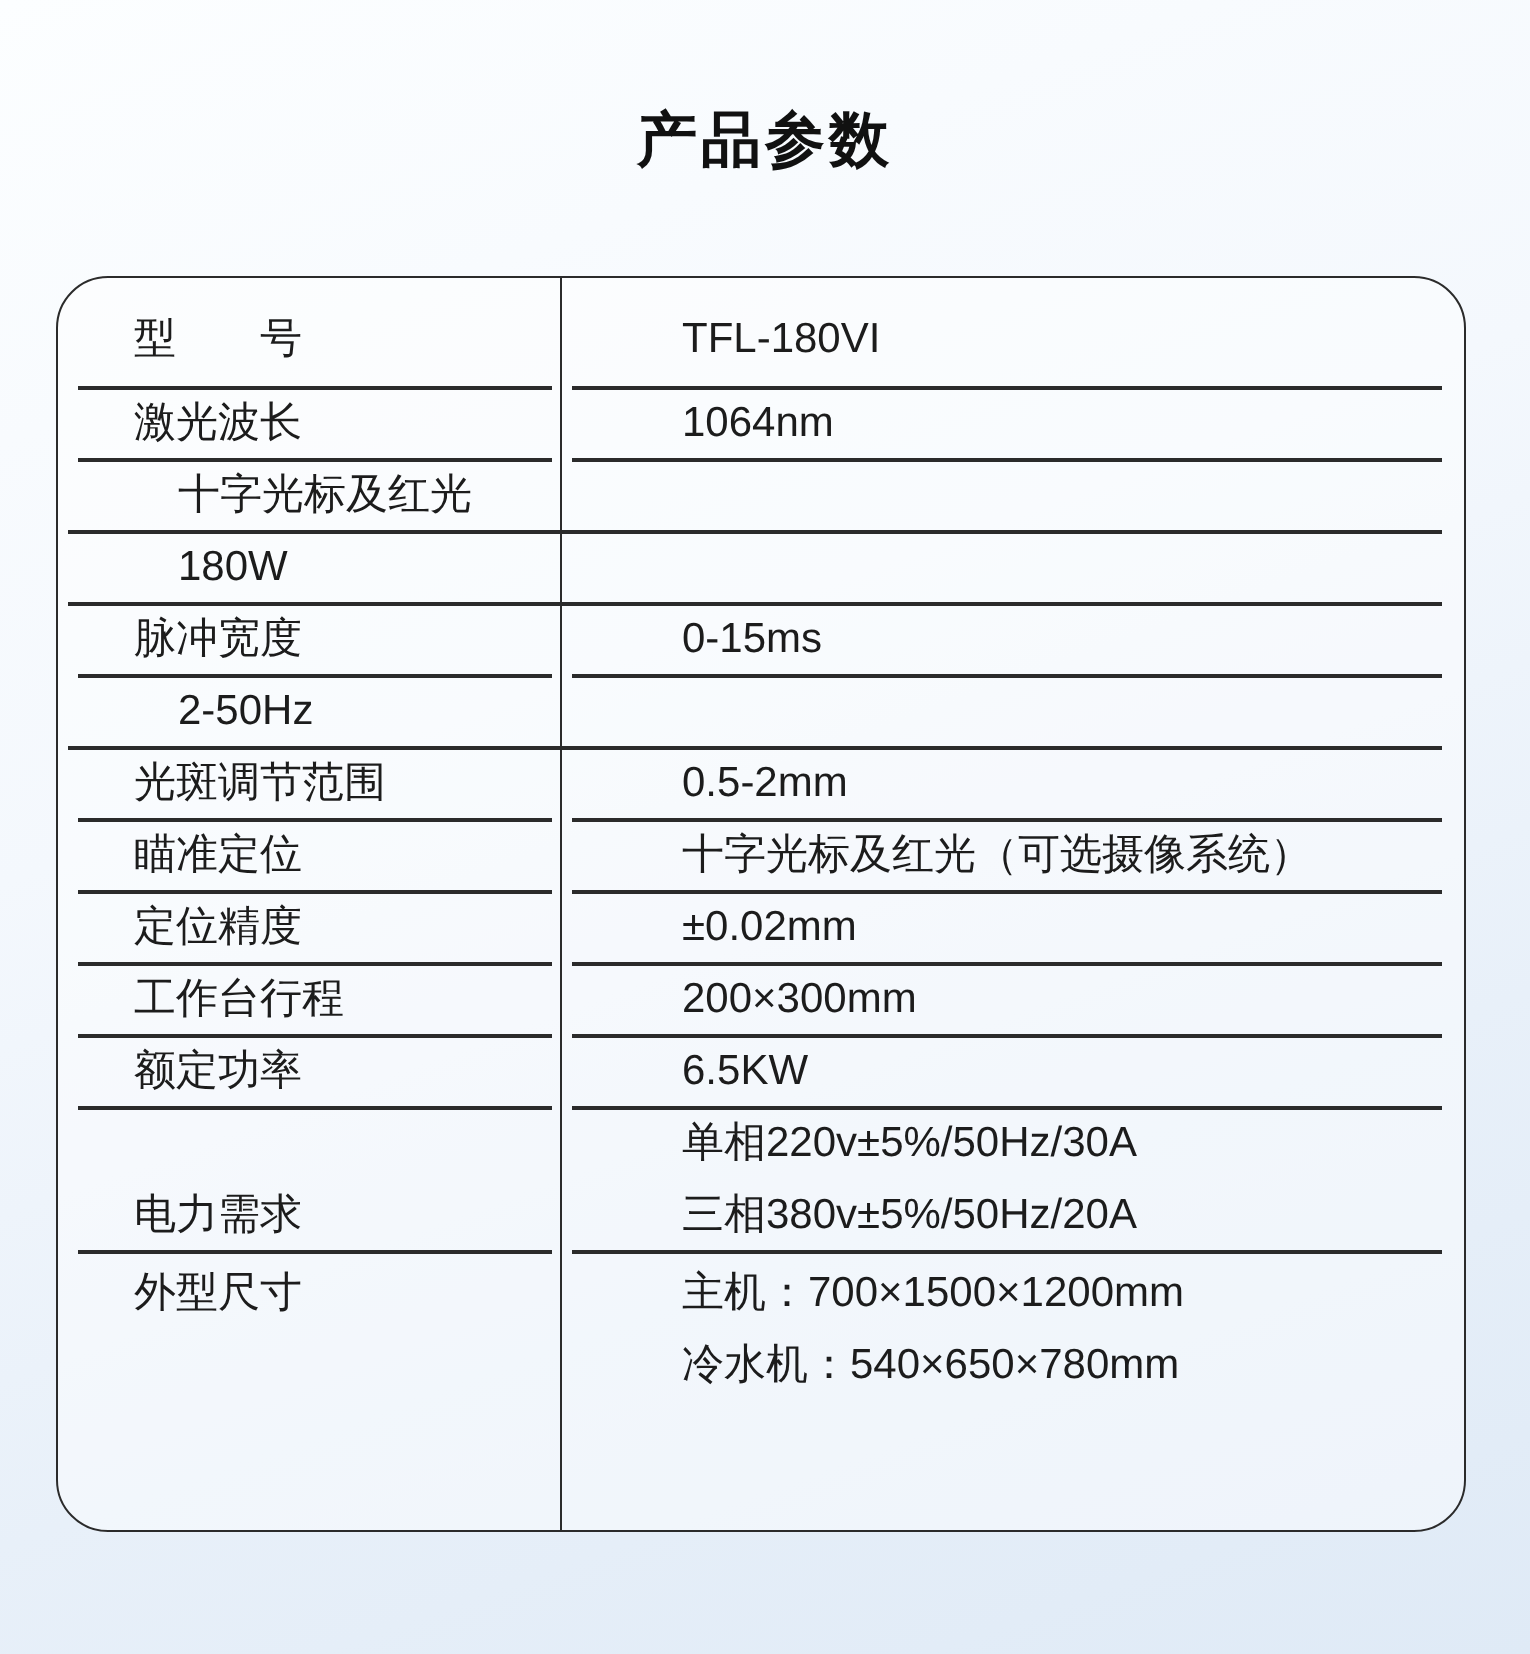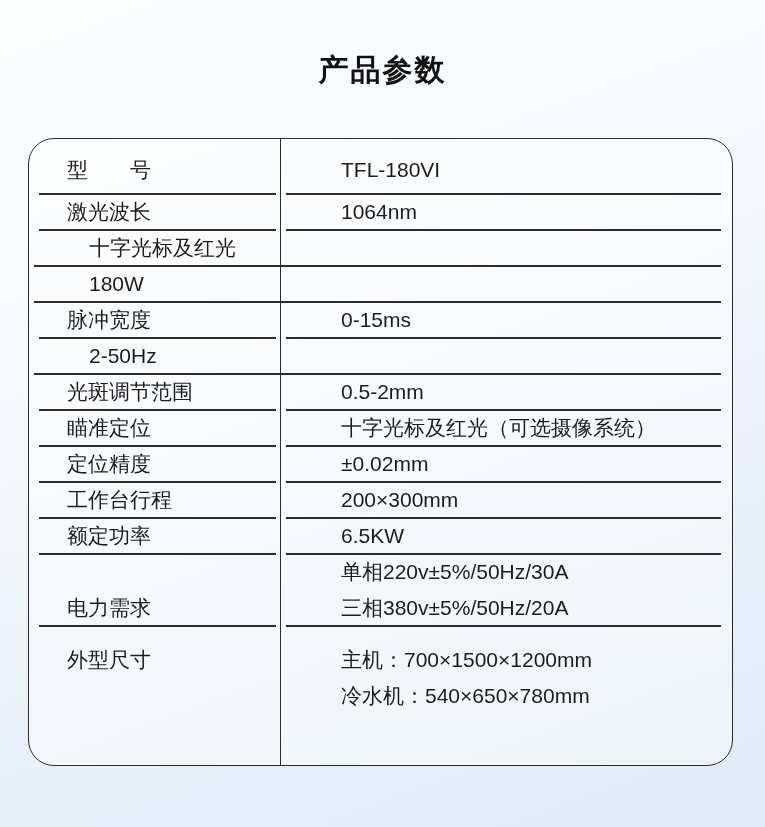--- a/index.html
+++ b/index.html
@@ -61,21 +61,21 @@
     flex-direction: column;
     justify-content: center;
     font-size: 21px;
     line-height: 36px;
     white-space: nowrap;
   }
   .label-cell { width: 252px; padding-left: 38px; }
   .value-cell { flex: 1; padding-left: 60px; }
   .row-model .cell { padding-top: 6px; }
   .row-power .cell, .row-size .cell { justify-content: flex-start; }
-  .row-size .cell { padding-top: 16px; }
+  .row-size .cell { padding-top: 3px; }
   
   .row:not(:last-child) .label-cell::after,
   .row:not(:last-child) .value-cell::after {
     content: "";
     position: absolute;
     bottom: -0.75px;
     height: 1.5px;
     background: #2b2b2b;
   }
   .row:not(:last-child) .label-cell::after { left: 10px; right: 5px; }

